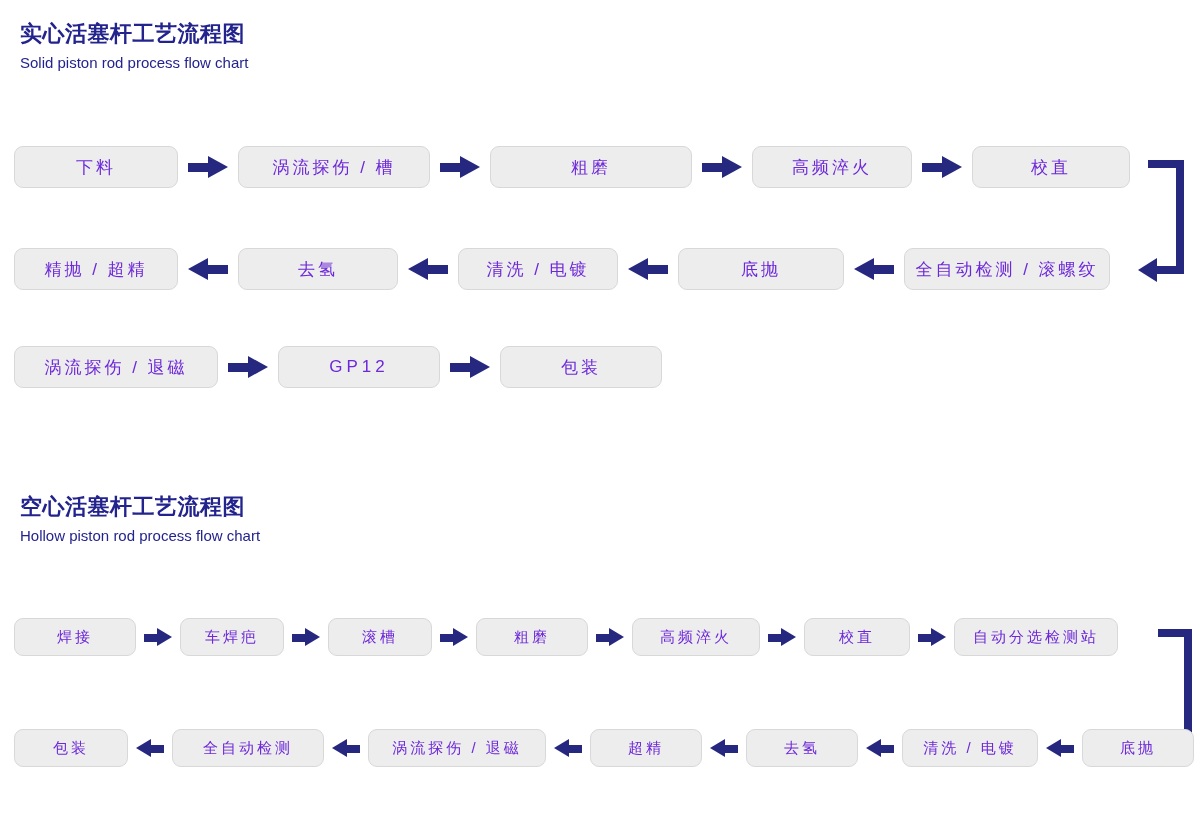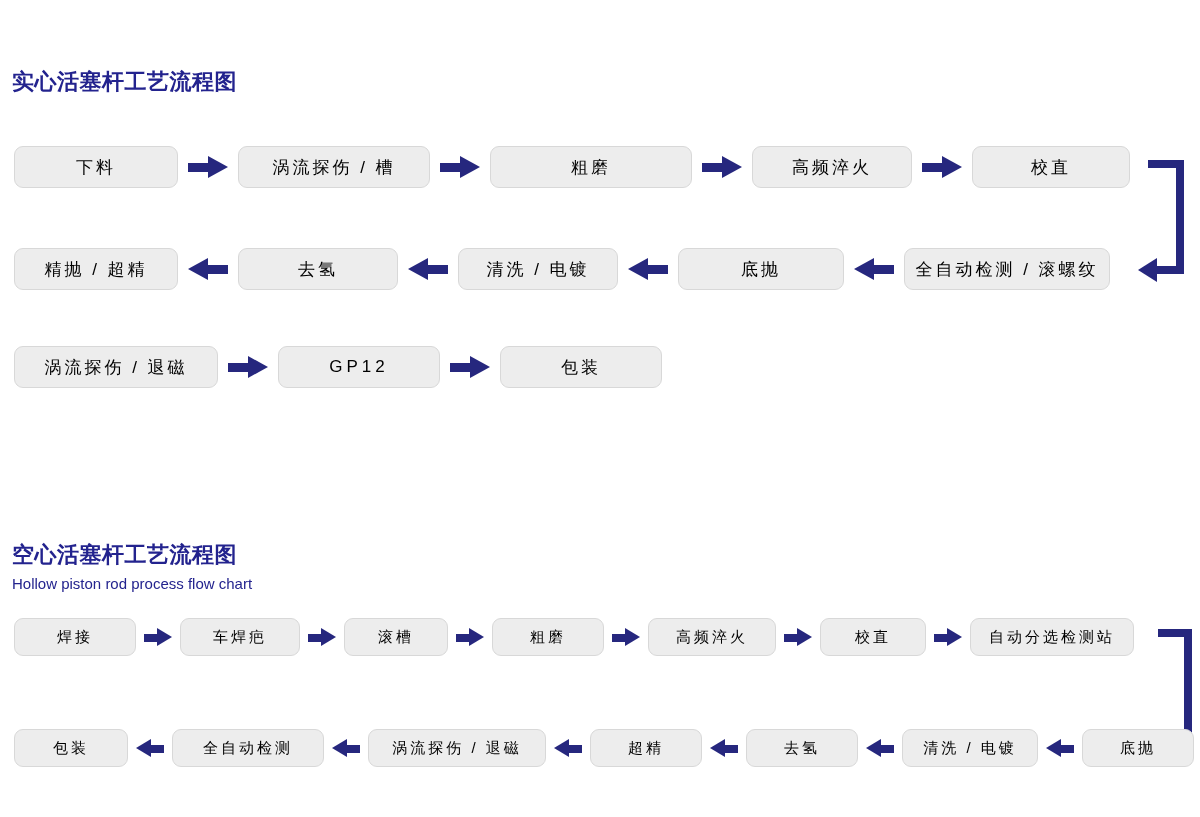--- a/index.html
+++ b/index.html
@@ -18,21 +18,21 @@
   }
 
   .page {
     position: relative;
     width: 1200px;
     height: 817px;
   }
 
   
   .section { position: absolute; left: 0; width: 1200px; }
-  .section-head { padding-left: 12px; margin-top: 48px; }
+  .section-head { padding-left: 20px; }
   .title-cn {
     font-size: 22px;
     font-weight: bold;
     color: #23238e;
     letter-spacing: 0.5px;
     line-height: 28px;
     margin: 0;
     white-space: nowrap;
   }
   .title-en {
@@ -49,21 +49,21 @@
     position: absolute;
     display: flex;
     align-items: center;
     left: 14px;
   }
 
   .node {
     background: #ededed;
     border: 1px solid #d8d8d8;
     border-radius: 9px;
-    color: #000000;
+    color: #6d28d9;
     display: flex;
     align-items: center;
     justify-content: center;
     box-sizing: border-box;
     white-space: nowrap;
     letter-spacing: 3px;
     text-align: center;
   }
   .node.big {
     height: 42px;
@@ -146,20 +146,21 @@
   }
 </style>
 </head>
 <body>
 
 <div class="page">
 
   <div class="section" style="top:20px;">
     <div class="section-head">
       <h1 class="title-cn">实心活塞杆工艺流程图</h1>
+      <p class="title-en">Solid piston rod process flow chart</p>
     </div>
   </div>
 
   <div class="flow-row" style="top:146px; left:14px;">
     <div class="node big" style="width:164px;">下料</div>
     <span class="arrow right big">
         <i class="shaft"></i>
         <i class="head"></i>
       </span>
     <div class="node big" style="width:192px;">涡流探伤 / 槽</div>
@@ -231,21 +232,21 @@
       <p class="title-en">Hollow piston rod process flow chart</p>
     </div>
   </div>
 
   <div class="flow-row" style="top:618px; left:14px;">
     <div class="node small" style="width:122px;">焊接</div>
     <span class="arrow right small">
         <i class="shaft"></i>
         <i class="head"></i>
       </span>
-    <div class="node small" style="width:120px;">车焊疤</div>
+    <div class="node small" style="width:104px;">车焊疤</div>
     <span class="arrow right small">
         <i class="shaft"></i>
         <i class="head"></i>
       </span>
     <div class="node small" style="width:104px;">滚槽</div>
     <span class="arrow right small">
         <i class="shaft"></i>
         <i class="head"></i>
       </span>
     <div class="node small" style="width:112px;">粗磨</div>

